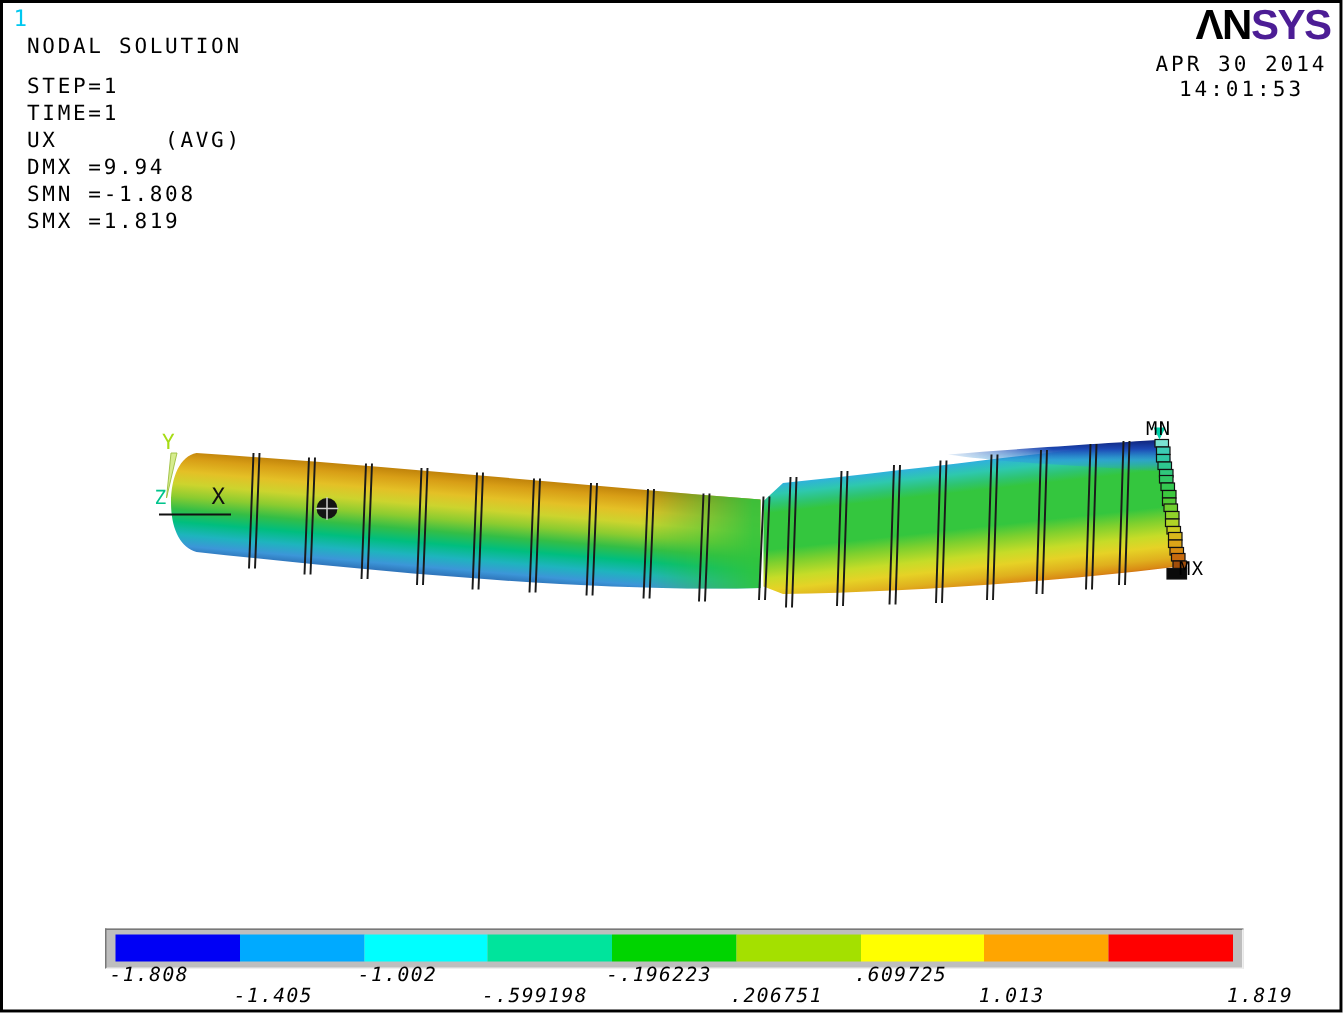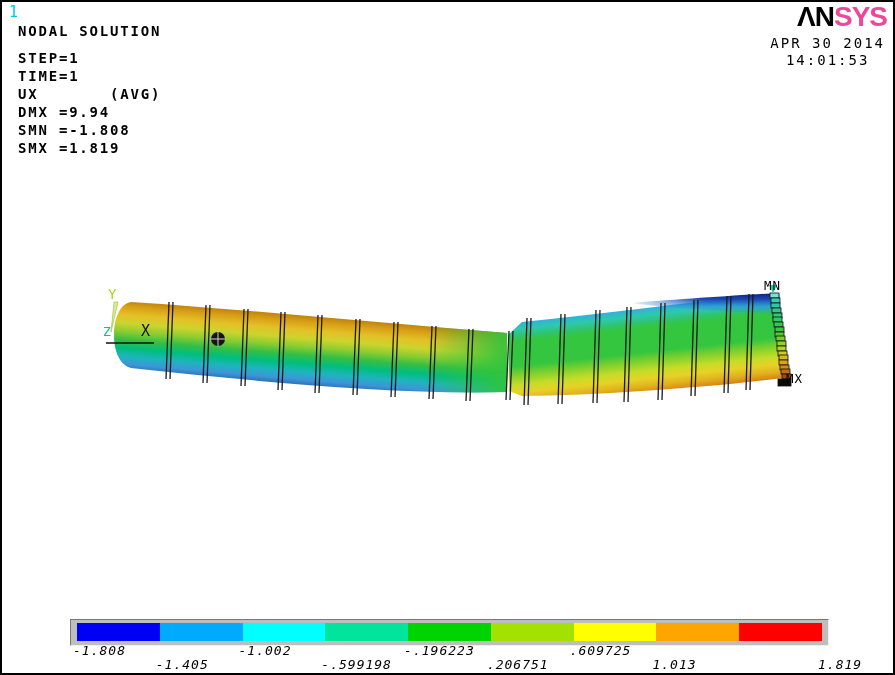--- a/index.html
+++ b/index.html
@@ -2,21 +2,21 @@
 <html><head>
 <meta charset="utf-8">
 <style>
   html,body{margin:0;padding:0;background:#888;}
   .frame{
     position:relative;width:891px;height:671px;margin:0;
     border:2px solid #000;background:#fff;overflow:hidden;
     font-family:"DejaVu Sans Mono","Liberation Mono",monospace;color:#000;
   }
   .plot-id{position:absolute;left:7px;top:1px;font-size:15px;}
-  .info{position:absolute;left:16px;top:20px;font-size:14px;letter-spacing:1.8px;font-weight:bold;}
+  .info{position:absolute;left:16px;top:20px;font-size:14px;letter-spacing:1.8px;}
   .info-line{white-space:pre;line-height:18px;}
   .info-line:first-child{margin-bottom:9px;}
   .logo{position:absolute;right:6px;top:0px;font-family:"Liberation Sans",sans-serif;
         font-size:28px;font-weight:800;letter-spacing:-1px;line-height:30px;}
   .datetime{position:absolute;right:8px;top:33px;text-align:center;
         font-size:14px;letter-spacing:2px;line-height:17px;}
   .model-svg{position:absolute;left:0;top:0;}
   .legend-frame{position:absolute;left:68px;top:617px;width:757px;height:25px;
         background:#bebebe;border:1px solid;border-color:#787878 #efefef #efefef #787878;}
   .legend-bar{position:absolute;left:6px;top:3px;width:745px;height:18px;display:flex;}
@@ -35,21 +35,21 @@
   <div class="info">
     <div class="info-line">NODAL SOLUTION</div>
     <div class="info-line">STEP=1</div>
     <div class="info-line">TIME=1</div>
     <div class="info-line">UX       (AVG)</div>
     <div class="info-line">DMX =9.94</div>
     <div class="info-line">SMN =-1.808</div>
     <div class="info-line">SMX =1.819</div>
   </div>
 
-  <div class="logo"><span>ΛN</span><span style="color:#ec4899">SYS</span></div>
+  <div class="logo"><span>ΛN</span><span style="color:#4c1d95">SYS</span></div>
 
   <div class="datetime">
     <div>APR 30 2014</div>
     <div>14:01:53</div>
   </div>
 
   <svg class="model-svg" width="891" height="671" viewBox="0 0 891 671">
     <defs>
       <linearGradient id="gL" gradientUnits="userSpaceOnUse" x1="300" y1="296" x2="291" y2="401">
         <stop offset="0.10" stop-color="#7A5200"></stop>

